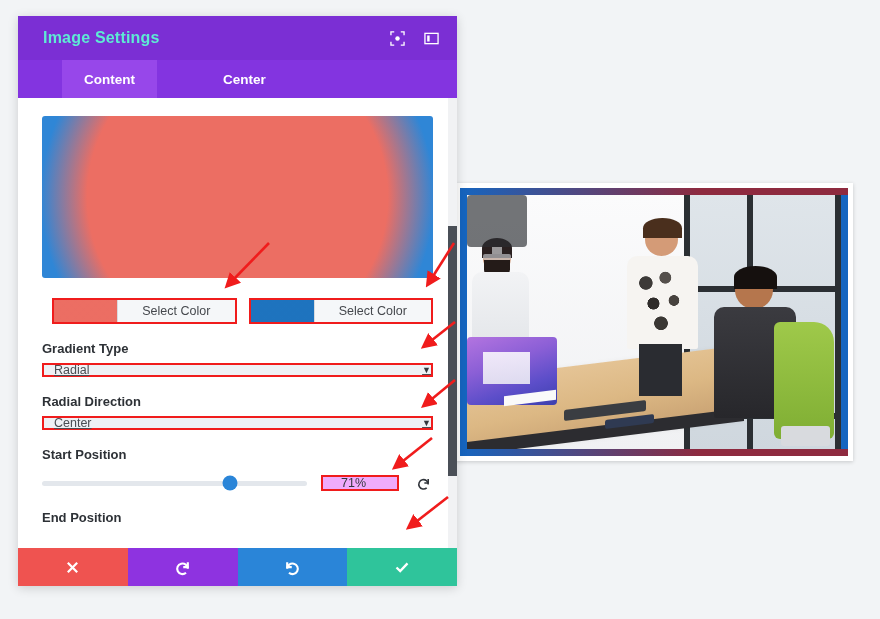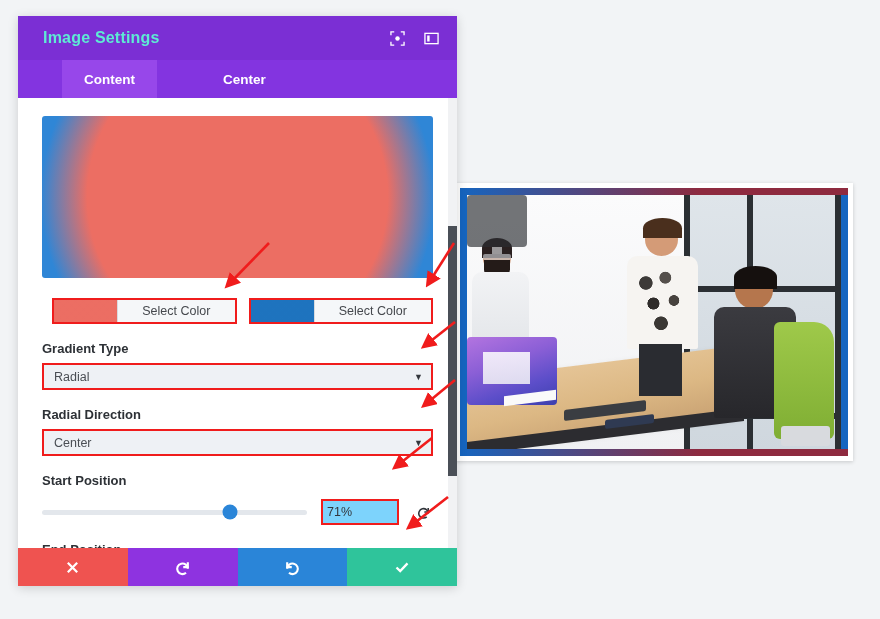--- a/index.html
+++ b/index.html
@@ -234,29 +234,30 @@
   }
 
   
   .field-label {
     font-size: 13px;
     color: #2d3136;
     font-weight: bold;
     margin: 17px 0 7px 0;
   }
   .select-box {
-    height: 27px;
+    height: 14px;
     border: 2px solid #f01c1c;
     background: #eef1f5;
     display: flex;
     align-items: center;
-    padding: 0 8px 0 10px;
+    padding: 0 0 0 10px;
     font-size: 12.5px;
     color: #4a4e54;
     cursor: pointer;
+    text-decoration: underline;
   }
   .select-value { flex: 1; }
   .caret { font-size: 9px; color: #33373d; }
 
   
   .slider-row {
     display: flex;
     align-items: center;
     margin-top: 11px;
     gap: 14px;
@@ -273,26 +274,26 @@
     position: absolute;
     top: 50%;
     width: 15px; height: 15px;
     border-radius: 50%;
     background: #2a85d8;
     transform: translate(-50%, -50%);
     cursor: grab;
   }
   .slider-input {
     width: 78px;
-    height: 26px;
+    height: 16px;
     border: 2px solid #f01c1c;
-    background: #7dd3fc;
+    background: #f0abfc;
     display: flex;
     align-items: center;
-    padding-left: 4px;
+    padding-left: 18px;
     font-size: 12.5px;
     color: #33373d;
   }
   .reset-btn {
     width: 20px; height: 20px;
     display: flex; align-items: center; justify-content: center;
     color: #31353b;
     cursor: pointer;
   }
 

